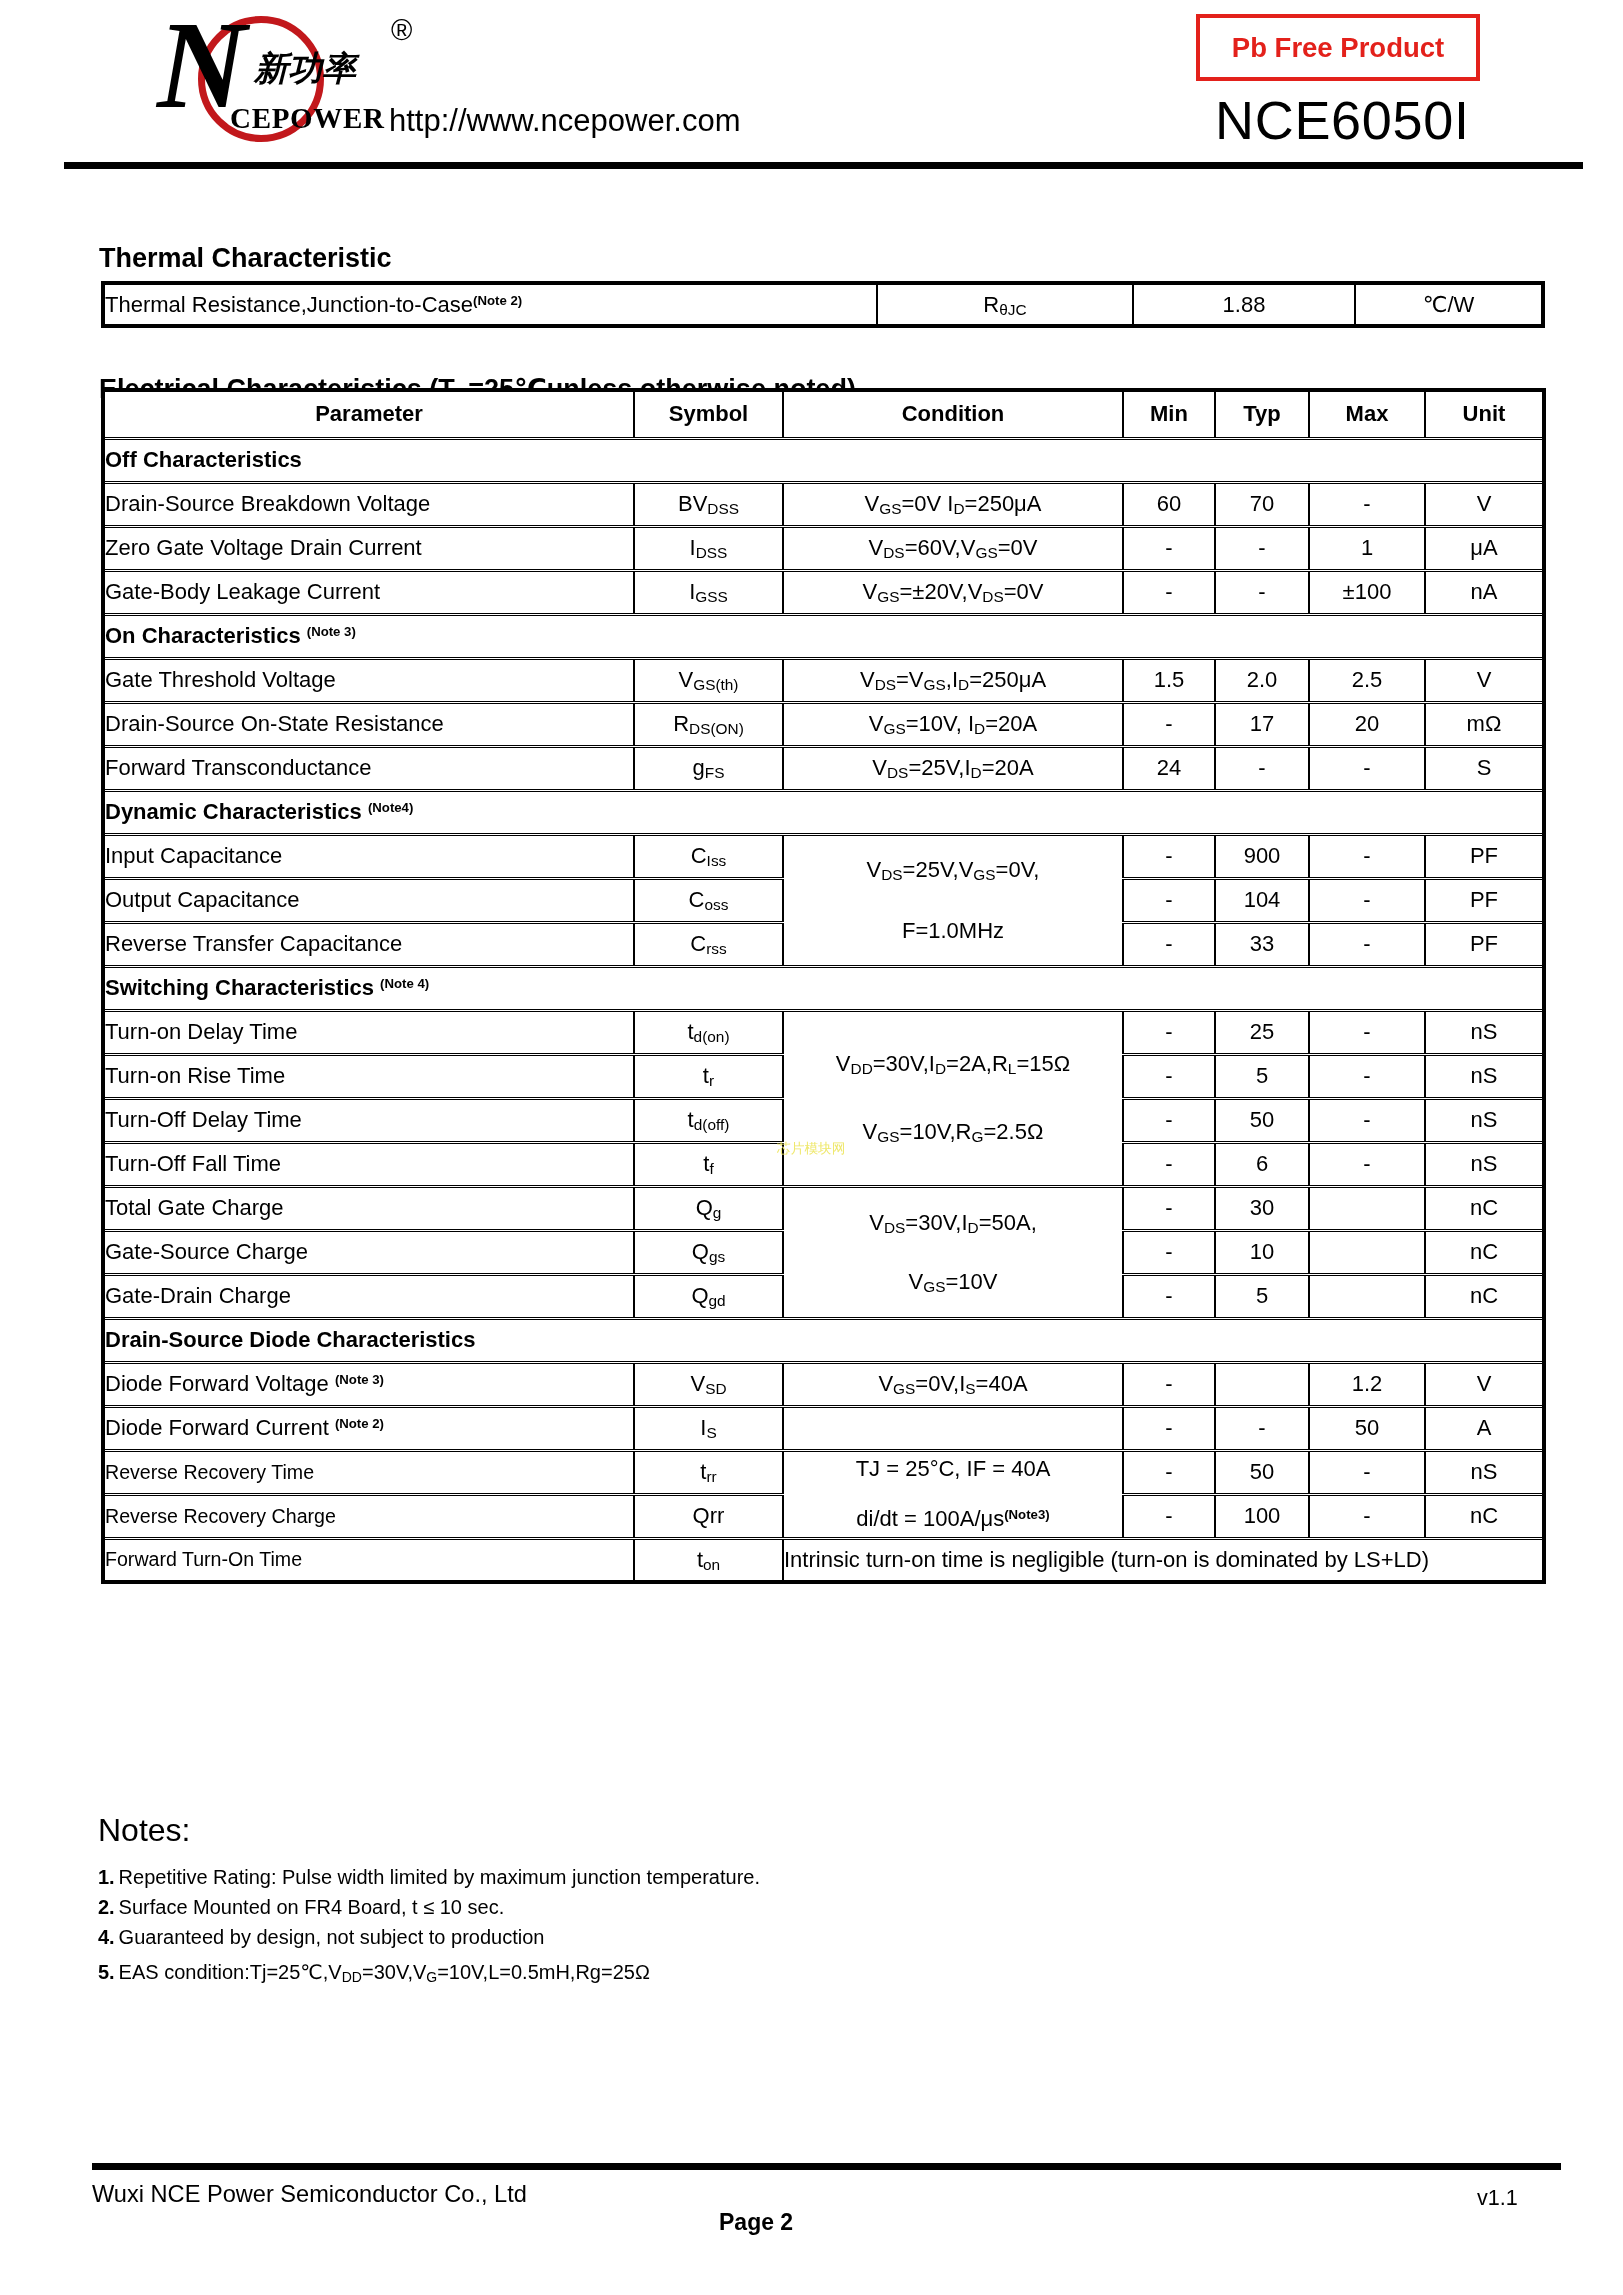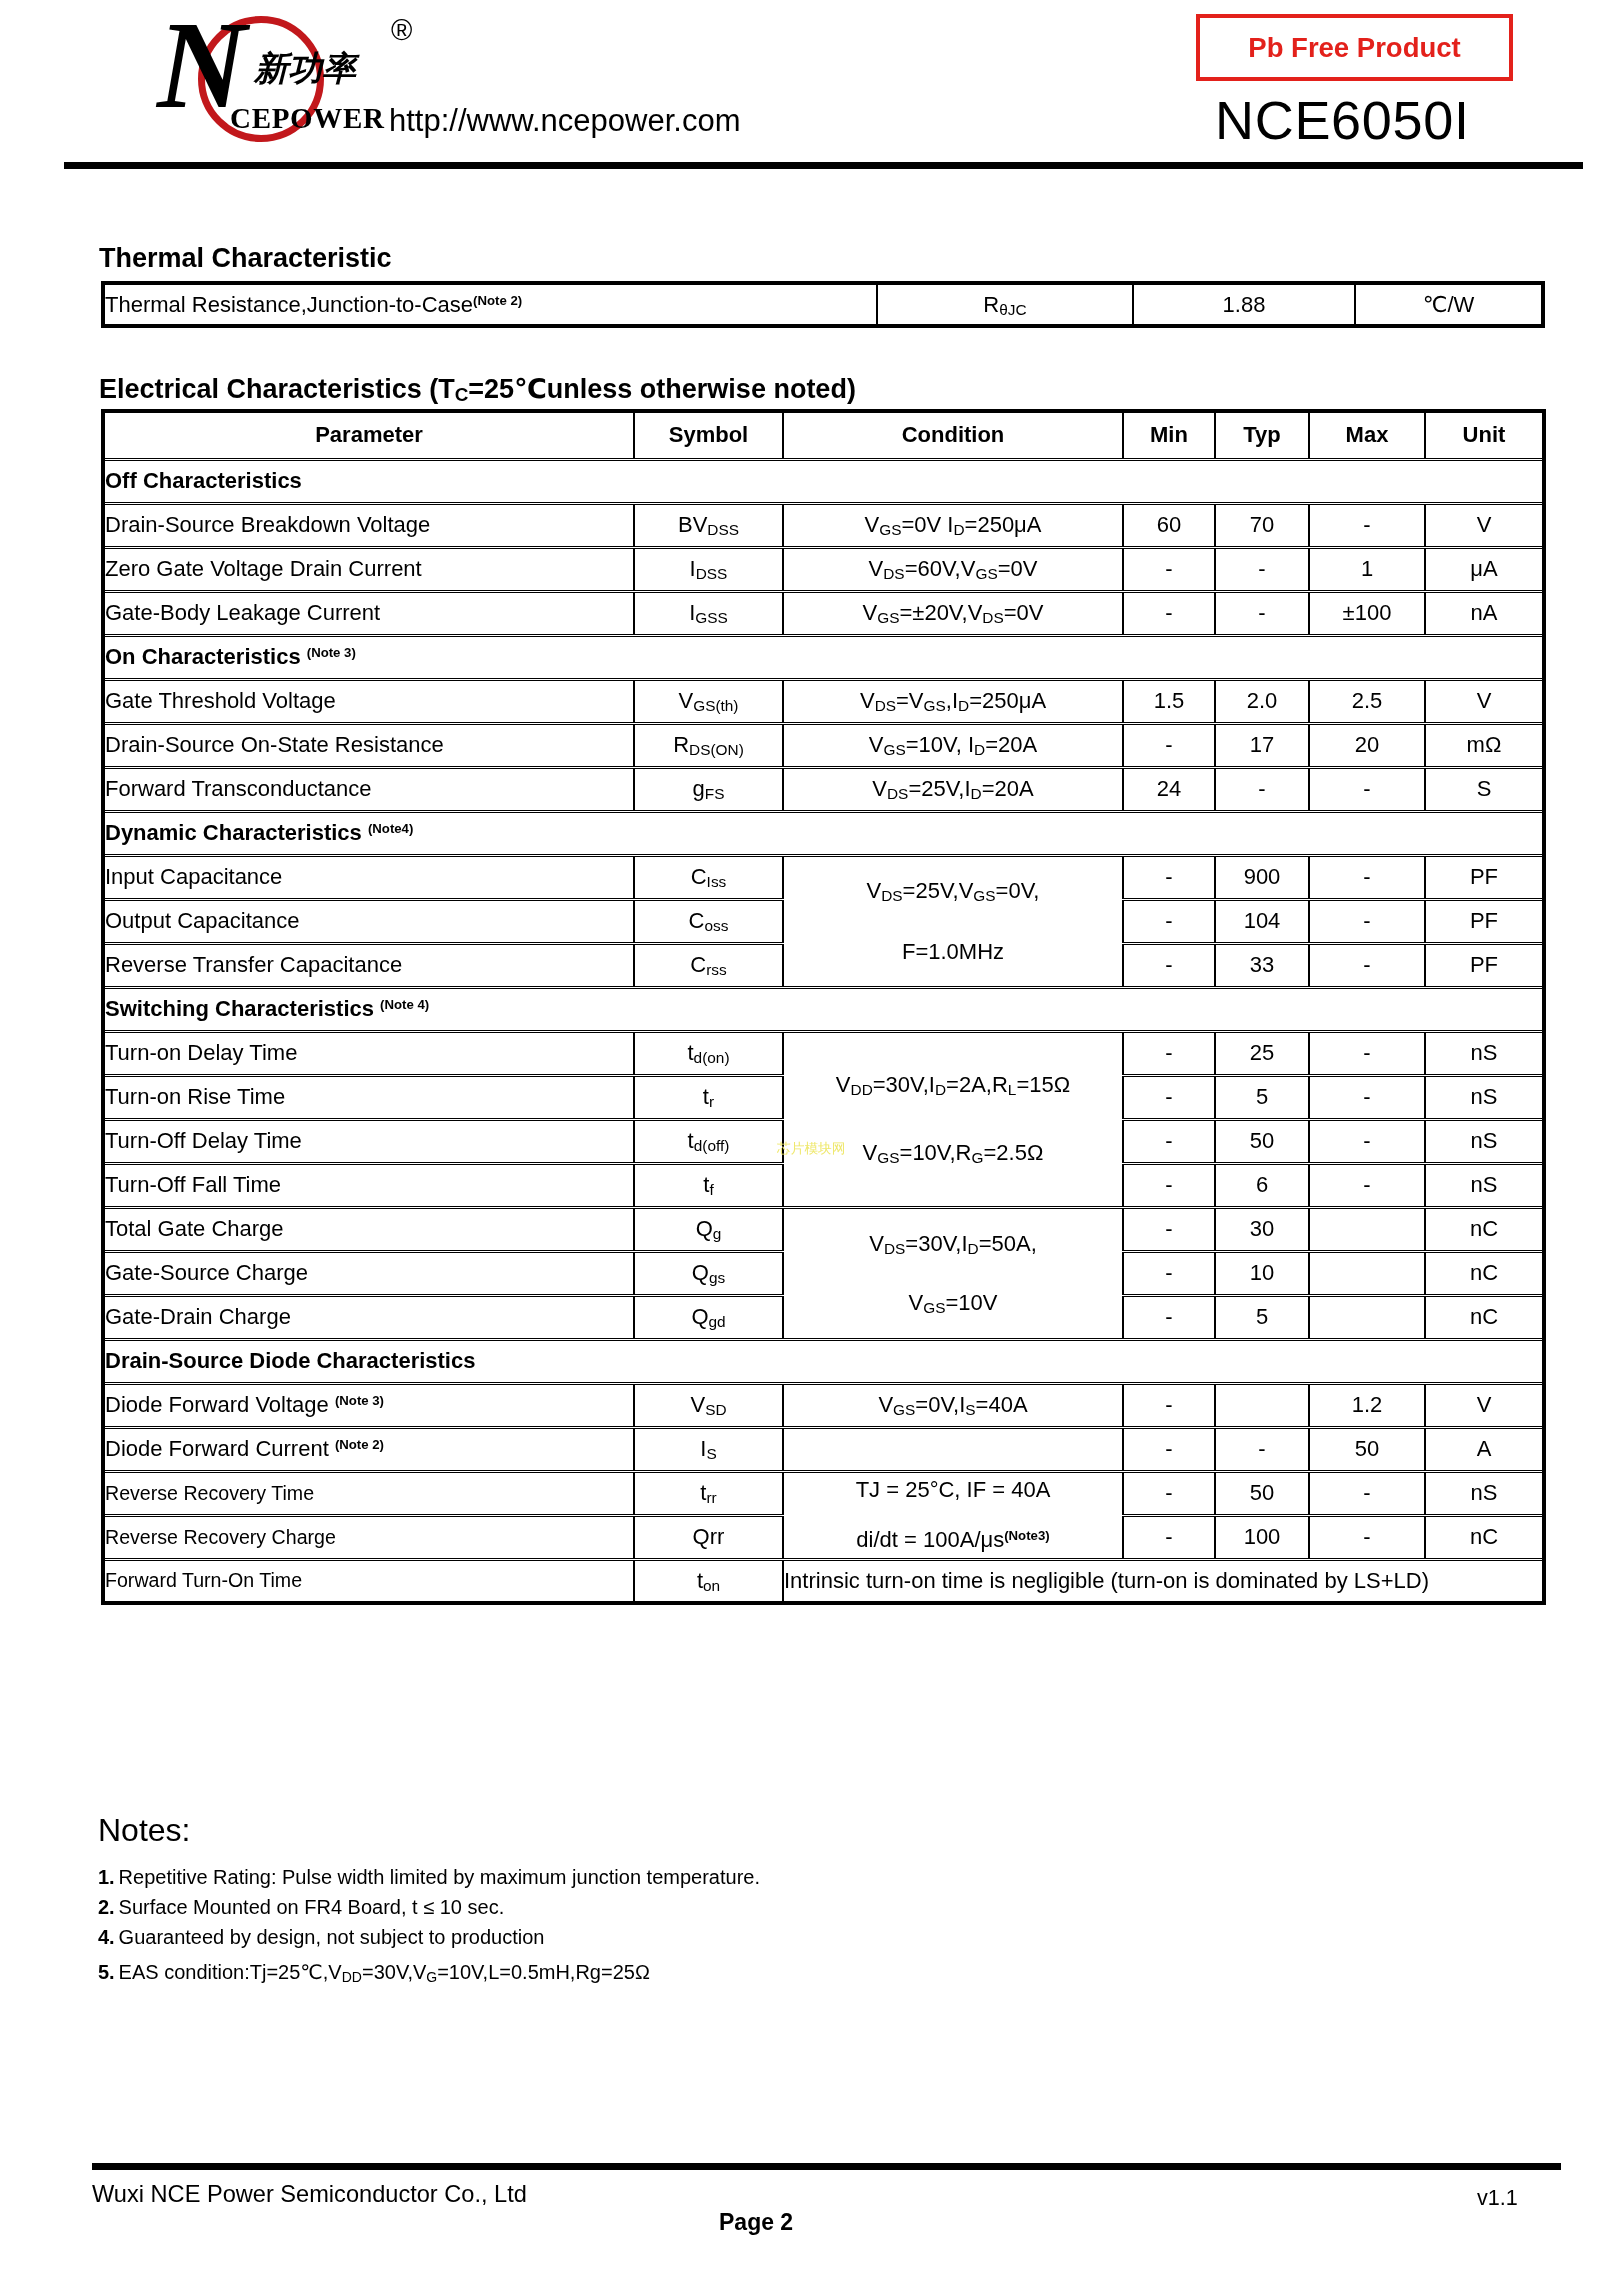--- a/index.html
+++ b/index.html
@@ -16,41 +16,41 @@
   .logo-circle{position:absolute;left:41px;top:3.9px;width:126px;height:126px;
     border:7.9px solid #c2181c;border-radius:50%;}
   .logo-n{position:absolute;left:0px;top:-7.9px;font-size:124px;font-weight:bold;
     font-family:"Liberation Serif","DejaVu Serif",serif;line-height:1;color:#000;font-style:italic;}
   .logo-cn{position:absolute;left:97px;top:34px;font-size:34px;font-weight:bold;
     font-style:italic;white-space:nowrap;color:#000;}
   .logo-en{position:absolute;left:73px;top:90px;font-size:29px;font-weight:bold;
     font-family:"Liberation Serif","DejaVu Serif",serif;letter-spacing:0.7px;color:#000;}
   .logo-reg{position:absolute;left:234px;top:2.6px;font-size:29px;color:#000;}
   .url{position:absolute;left:389px;top:103px;font-size:31px;color:#000;}
-  .pb-box{position:absolute;left:1196px;top:14.4px;width:317px;height:67px;
+  .pb-box{position:absolute;left:1196px;top:14.4px;width:284px;height:67px;
     border:4.6px solid #e3211b;display:flex;align-items:center;justify-content:center;}
   .pb-text{font-size:27.5px;font-weight:bold;color:#e3211b;white-space:nowrap;}
   .part-number{position:absolute;left:1215px;top:89px;font-size:54px;color:#000;
     letter-spacing:0.7px;white-space:nowrap;}
   .header-rule{position:absolute;left:64px;top:162px;width:1519px;height:7.2px;background:#000;}
 
   
   .sec-title{position:absolute;left:99px;font-weight:bold;font-size:27px;white-space:nowrap;}
   .thermal-title{top:243px;}
   .elec-title{top:373px;}
 
   
   table.t{border-collapse:collapse;table-layout:fixed;position:absolute;background:#fff;}
   table.t{border:4.6px solid #000;}
   table.t td,table.t th{border-left:2px solid #000;border-right:2px solid #000;
     border-top:3.9px double #000;border-bottom:3.9px double #000;
     padding:0;overflow:hidden;font-size:22px;vertical-align:middle;}
   .thermal{left:101px;top:281px;width:1440px;}
   .thermal tr{height:43px;}
-  .elec{left:101px;top:409px;width:1442px;}
+  .elec{left:101px;top:388px;width:1442px;}
   .elec thead tr{height:48px;}
   .elec tbody tr{height:44px;}
   .elec th{font-size:26px;font-weight:bold;text-align:center;}
   td.param{text-align:left;padding-left:10.5px;font-size:23px;}
   td.param.small{font-size:19.6px;}
   td.sym{text-align:center;}
   td.cond{text-align:center;}
   td.num{text-align:center;}
   td.sec{font-weight:bold;font-size:24px;text-align:left;padding-left:9.2px;}
   td.wide{text-align:left;padding-left:9.2px;font-size:22px;}

